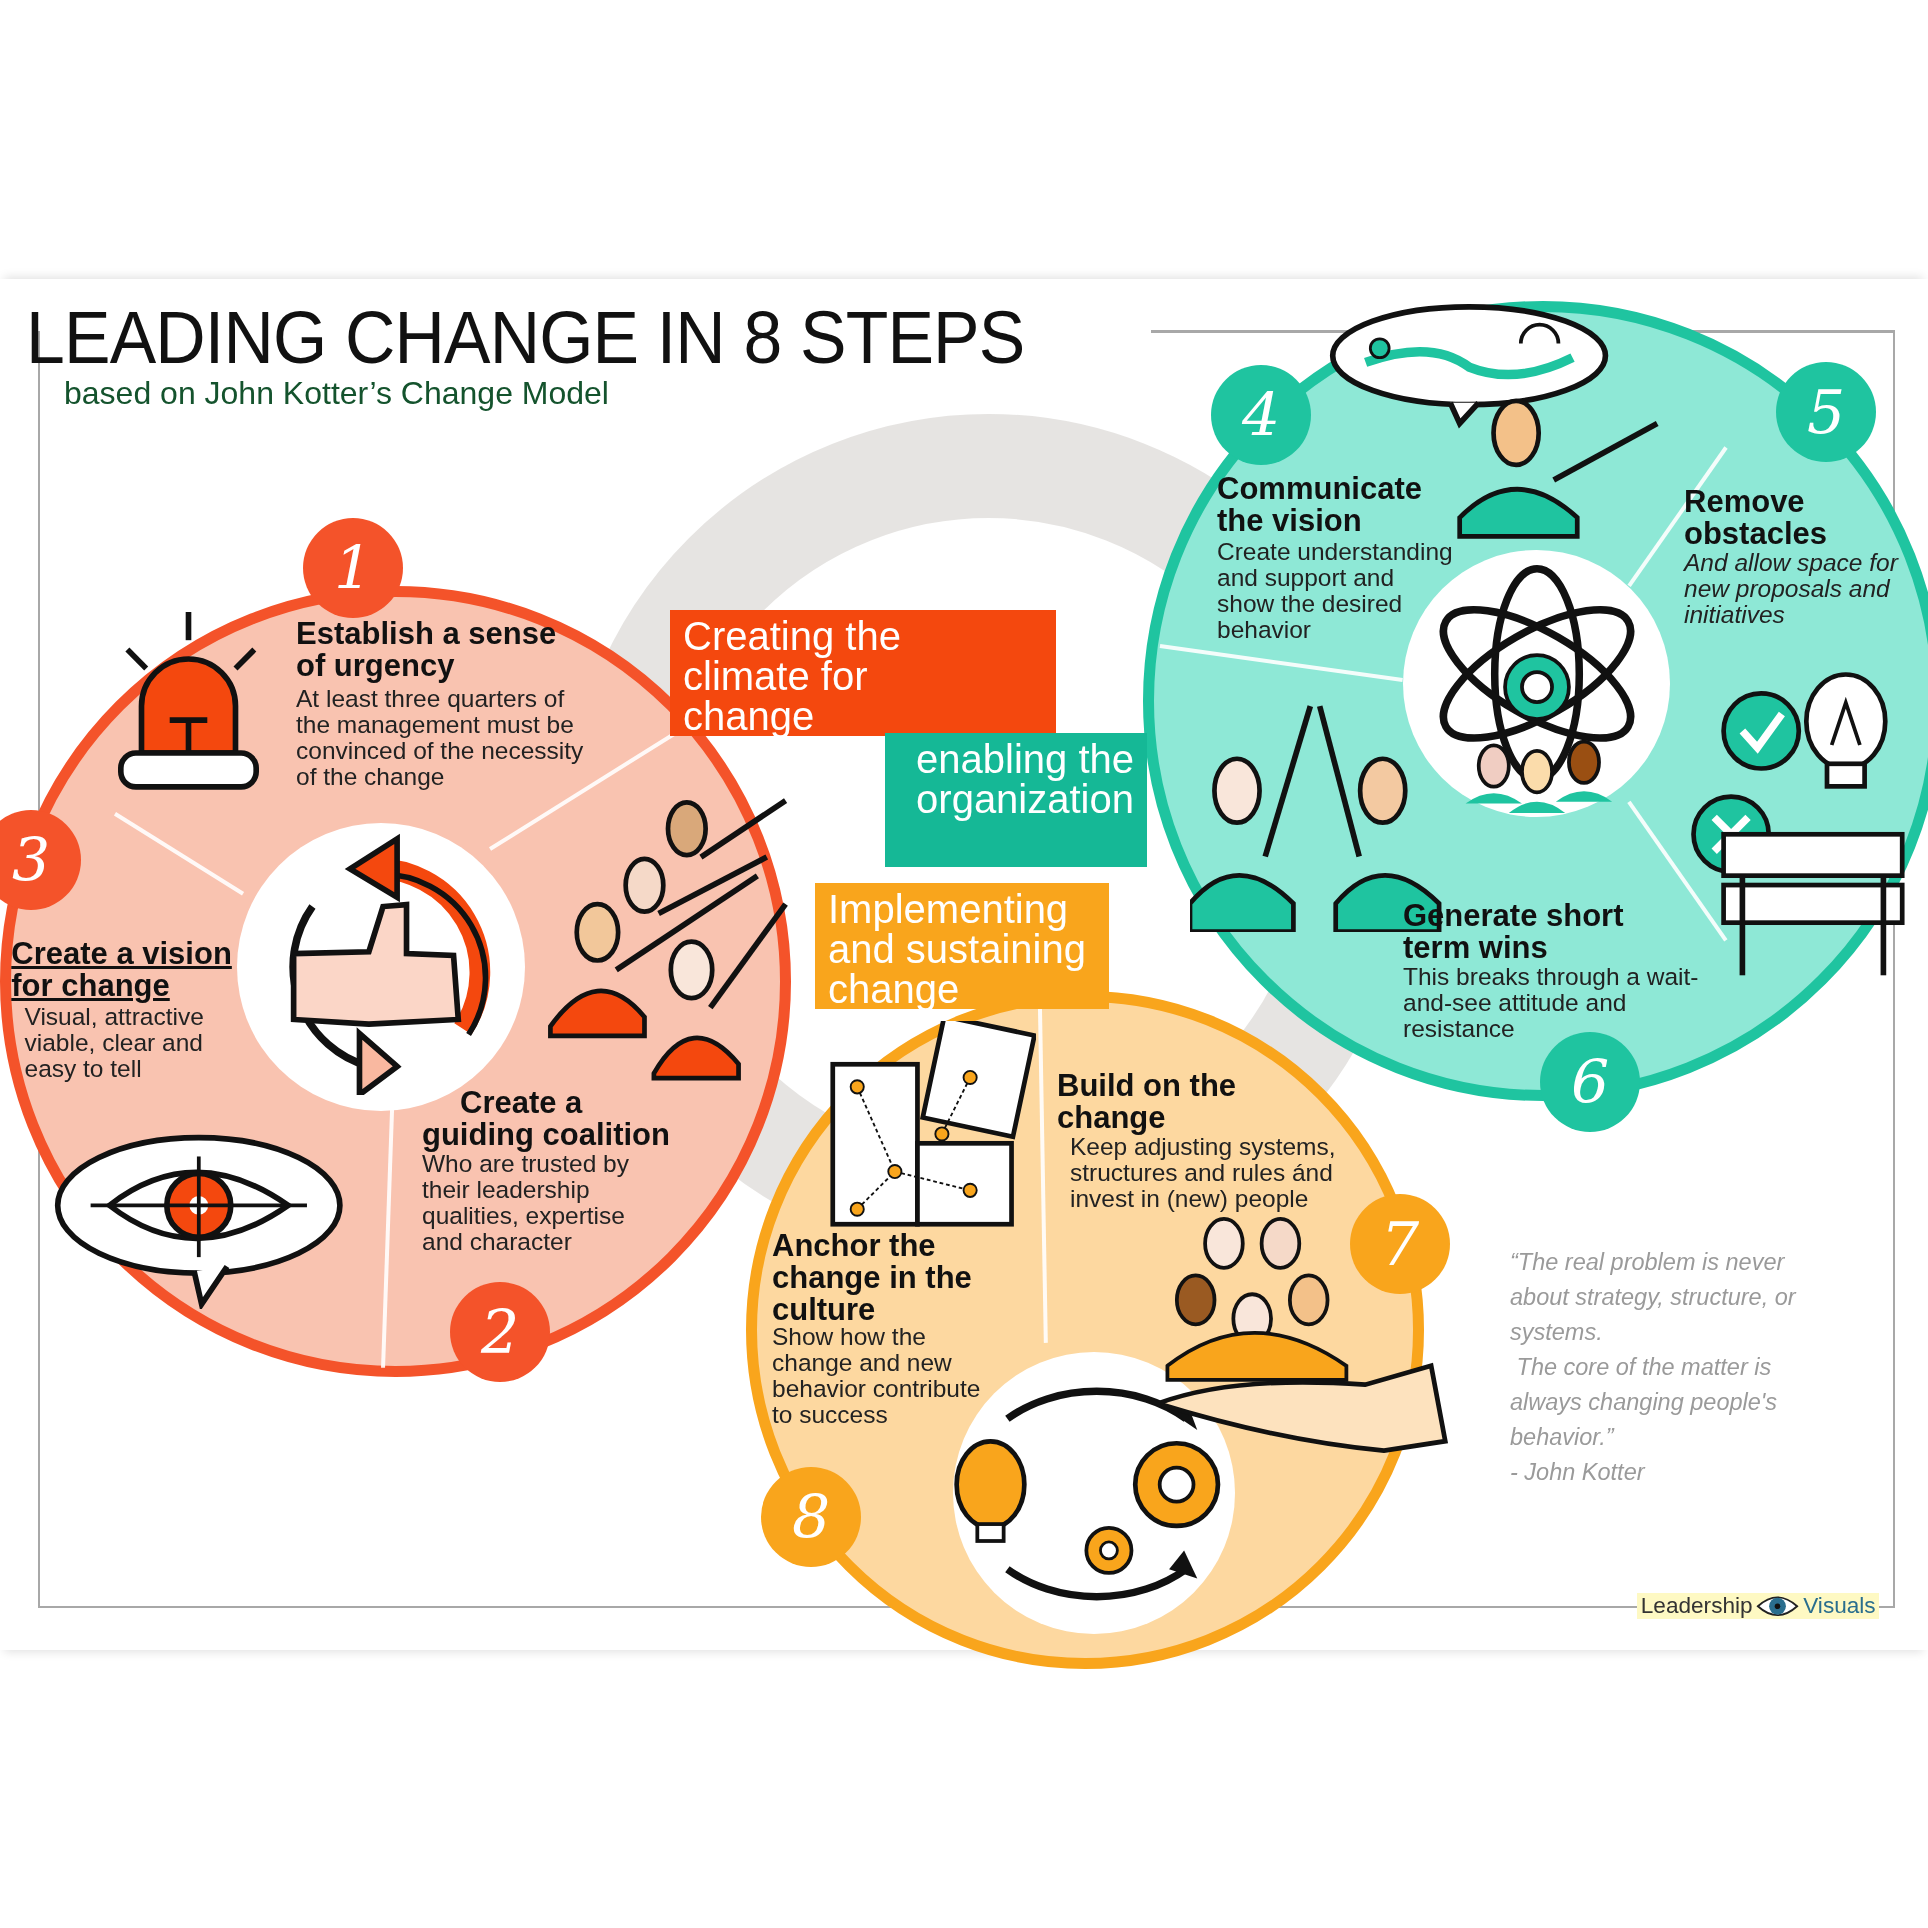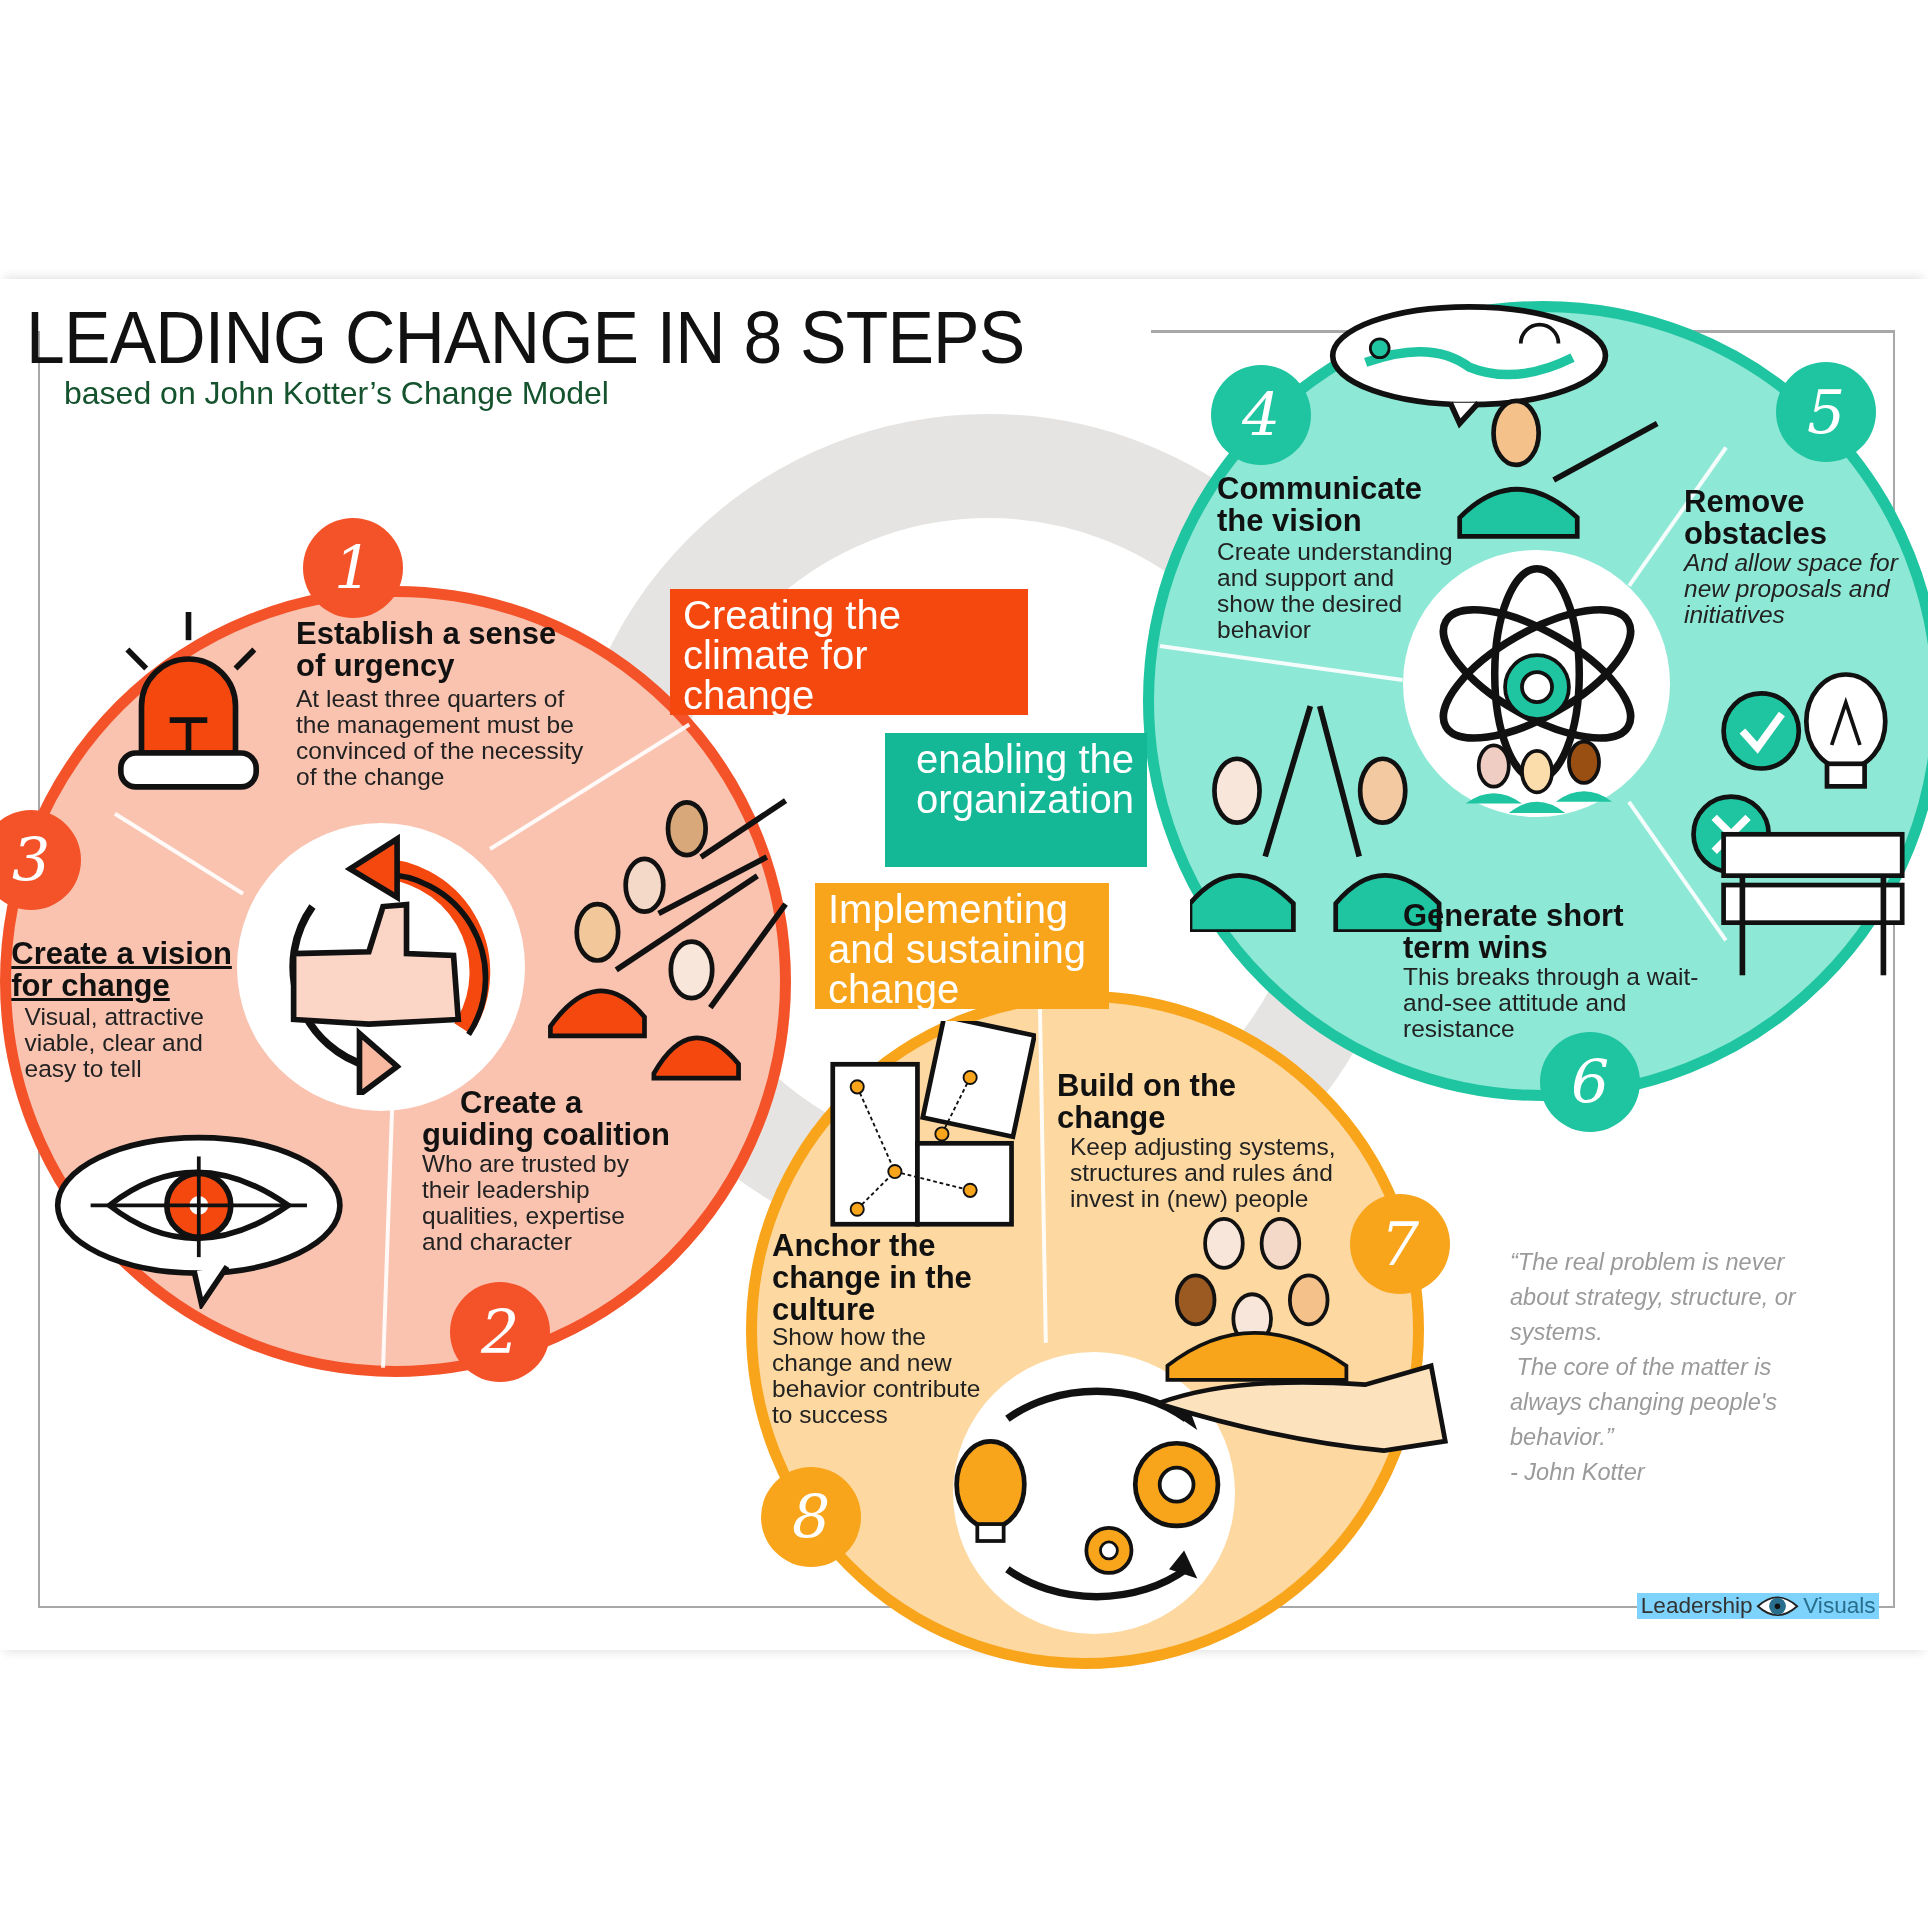--- a/index.html
+++ b/index.html
@@ -20,26 +20,26 @@
 
   .badge { position:absolute; border-radius:50%; color:#ffffff; display:flex; align-items:center; justify-content:center; font-family:"DejaVu Serif", serif; font-style:italic; font-size:60px; font-weight:400; }
   .b-red { background:#f4532a; width:100px; height:100px; }
   .b-teal { background:#1fc4a0; width:100px; height:100px; }
   .b-orange { background:#f9a51c; width:100px; height:100px; }
 
   .step-title { position:absolute; font-weight:700; color:#111; font-size:31px; line-height:32px; }
   .step-desc { position:absolute; color:#222; font-size:24.5px; line-height:26px; }
 
   .phase { position:absolute; color:#ffffff; font-size:40px; line-height:40px; padding:5.6px 13px 7.5px 13px; box-sizing:border-box; }
-  .ph-red { left:670px; top:589px; width:358px; height:126px; background:#f4480e; }
+  .ph-red { left:670px; top:610px; width:386px; height:126px; background:#f4480e; }
   .ph-teal { left:885px; top:733px; width:262px; height:134px; background:#15b896; text-align:right; }
   .ph-orange { left:815px; top:883px; width:294px; height:126px; background:#f9a51c; }
 
   .quote { position:absolute; left:1510px; top:1245px; width:339px; color:#9a9a9a; font-style:italic; font-size:23.5px; line-height:35px; }
-  .brand { position:absolute; left:1637px; top:1593px; font-size:22.6px; color:#333; display:flex; align-items:center; gap:3.8px; background:#7dd3fc; padding:0 3.8px; }
+  .brand { position:absolute; left:1637px; top:1593px; font-size:22.6px; color:#333; display:flex; align-items:center; gap:3.8px; background:#fef9c3; padding:0 3.8px; }
   .brand .v { color:#2a6e8e; }
   .divider { position:absolute; height:3.8px; background:rgba(255,255,255,0.9); transform-origin:left center; }
 </style>
 </head>
 <body>
 
 <div class="sheet"></div>
 <div class="frame"></div>
 <div class="frame-top"></div>
 <div class="watermark"></div>

